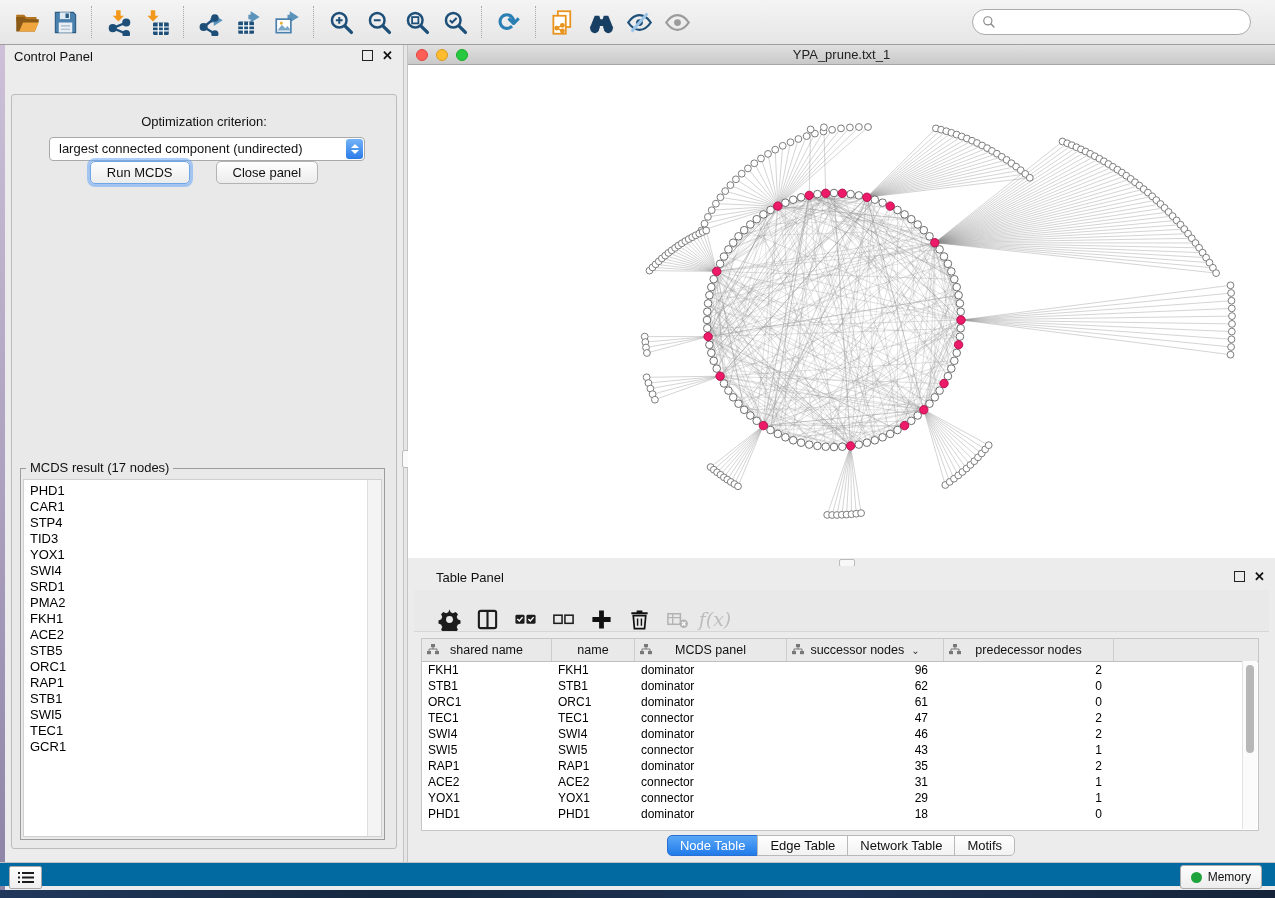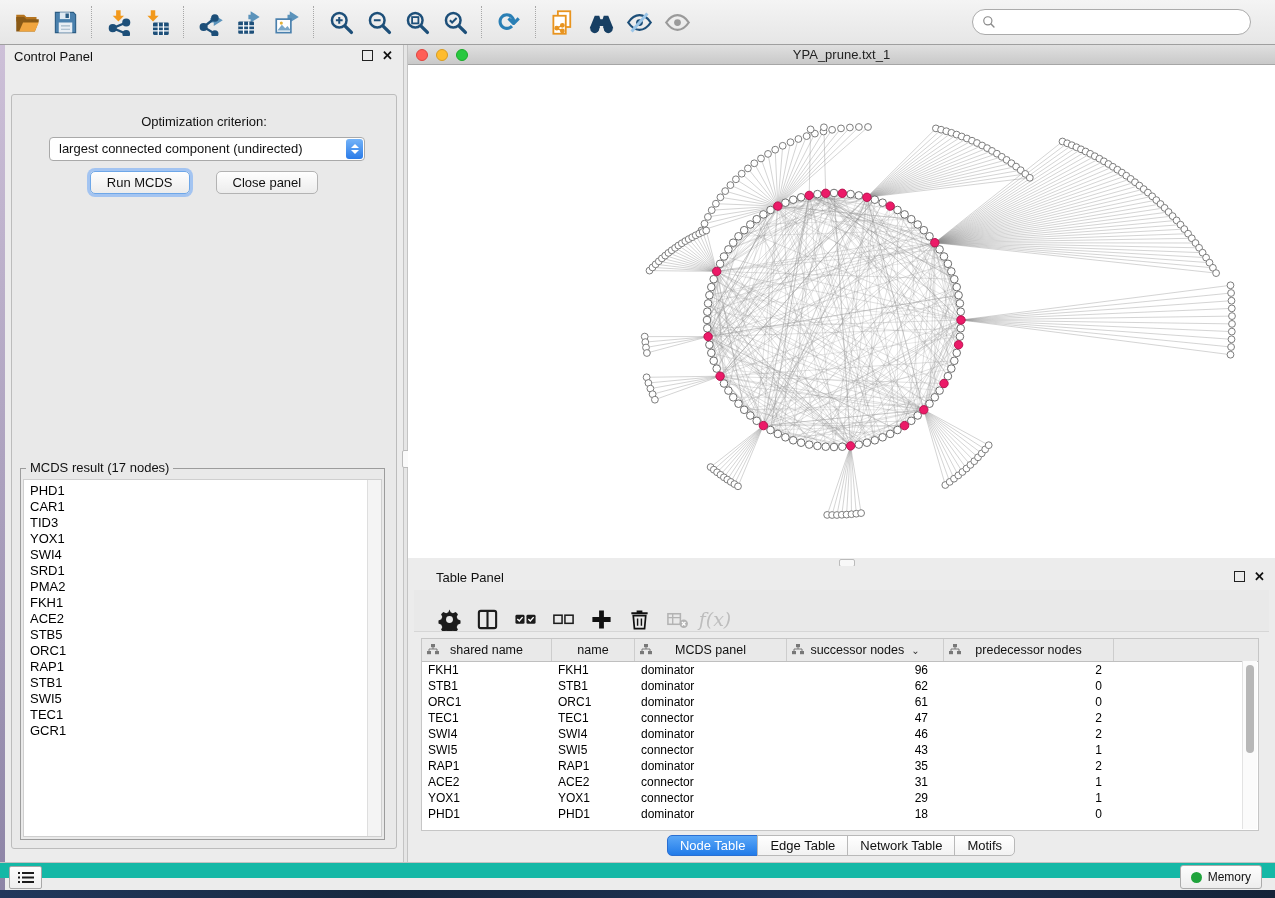--- a/index.html
+++ b/index.html
@@ -23,21 +23,21 @@
   .close-ic{font-size:13px;font-weight:bold;color:#111;line-height:9px;}
   .cptabs{position:absolute;left:0;top:28px;width:100%;display:flex;justify-content:center;}
   .cptab{font-size:13px;padding:3px 13px;background:linear-gradient(#ffffff,#f0f0f0);border:1px solid #bdbdbd;margin-left:-1px;color:#111;border-radius:4px;position:relative;z-index:1;}
   .cptab.active{background:linear-gradient(#61acf8,#2a7ce9);color:#fff;border-color:#2a6fd2;border-radius:6px;z-index:2;}
   .cpcontent{position:absolute;left:6px;right:6px;top:49px;bottom:13px;background:#e9e9e9;border:1px solid #bcbcbc;border-radius:3px;}
   .optlabel{position:absolute;left:0;top:19px;width:100%;text-align:center;font-size:13px;color:#111;}
   .dd{position:absolute;left:37px;top:42px;width:305px;height:22px;background:#fff;border:1px solid #a9a9a9;border-radius:4px;font-size:13px;line-height:22px;padding-left:9px;color:#111;}
   .dd-stepper{position:absolute;right:1px;top:1px;width:17px;height:20px;border-radius:3px;background:linear-gradient(#74b3f8,#2a7be8);display:flex;flex-direction:column;align-items:center;justify-content:center;gap:2px;}
   .chev-up{width:0;height:0;border-left:4px solid transparent;border-right:4px solid transparent;border-bottom:4px solid #fff;}
   .chev-dn{width:0;height:0;border-left:4px solid transparent;border-right:4px solid transparent;border-top:4px solid #fff;}
-  .btnrow{position:absolute;left:0;top:76px;width:100%;display:flex;justify-content:center;gap:26px;}
+  .btnrow{position:absolute;left:0;top:66px;width:100%;display:flex;justify-content:center;gap:26px;}
   .btn{font-size:13px;padding:3px 16px;background:linear-gradient(#fefefe,#ececec);border:1px solid #b3b3b3;border-radius:5px;color:#111;}
   .btn.focused{box-shadow:0 0 0 3px rgba(105,165,248,.55);border-color:#6ea7e8;}
   .group{position:absolute;left:8px;right:11px;top:373px;bottom:8px;border:1px solid #9c9c9c;}
   .group-legend{position:absolute;top:-9px;left:5px;background:#e9e9e9;padding:0 4px;font-size:13px;color:#111;}
   .mlist{position:absolute;left:2px;right:2px;top:10px;bottom:2px;background:#fff;border:1px solid #cfcfcf;overflow:hidden;}
   .mscroll{position:absolute;right:0;top:0;bottom:0;width:13px;background:#f4f4f4;border-left:1px solid #dedede;}
   .mitem{font-size:13px;line-height:16px;padding-left:6px;color:#000;}
   .mlist-inner{position:absolute;left:0;right:14px;top:3px;bottom:0;}
   
   .vdiv{position:absolute;left:403px;top:45px;width:5px;height:817px;background:#e6e6e6;border-left:1px solid #c4c4c4;border-right:1px solid #c4c4c4;box-sizing:border-box;}
@@ -73,21 +73,21 @@
   .td.c3{text-align:right;padding-right:16px;}
   .td.c4{text-align:right;padding-right:12px;}
   .tscroll{position:absolute;right:1px;top:22px;bottom:1px;width:14px;background:#fbfbfb;border-left:1px solid #e3e3e3;}
   .tthumb{position:absolute;left:3px;top:4px;width:8px;height:88px;background:#b7b7b7;border-radius:4px;}
   .ttabs{position:absolute;left:0;bottom:6px;width:100%;display:flex;justify-content:center;}
   .ttab{font-size:13px;padding:2px 12px;background:linear-gradient(#ffffff,#f2f2f2);border:1px solid #b9b9b9;margin-left:-1px;color:#111;}
   .ttab:first-child{border-radius:5px 0 0 5px;}
   .ttab:last-child{border-radius:0 5px 5px 0;}
   .ttab.active{background:linear-gradient(#5aa7f7,#217be9);color:#fff;border-color:#2a6fd2;}
   
-  .statusbar{position:absolute;left:0;top:862px;width:1275px;height:16px;background:#14b8a6;border-top:1px solid #c2c2c2;box-sizing:border-box;}
+  .statusbar{position:absolute;left:0;top:862px;width:1275px;height:24px;background:#0369a1;border-top:1px solid #c2c2c2;box-sizing:border-box;}
   .listbtn{position:absolute;left:9px;top:3px;width:31px;height:21px;background:linear-gradient(#fdfdfd,#efefef);border:1px solid #a8a8a8;border-radius:2px;display:flex;align-items:center;justify-content:center;}
   .membtn{position:absolute;right:13px;top:2px;height:22px;background:linear-gradient(#fdfdfd,#ededed);border:1px solid #ababab;border-radius:3px;display:flex;align-items:center;gap:6px;padding:0 10px;}
   .memdot{width:11px;height:11px;border-radius:50%;background:#1fa33c;}
   .memtext{font-size:12px;color:#111;}
 </style>
 </head>
 <body>
 
 <div class="app">
 
@@ -258,20 +258,21 @@
       <div class="btnrow">
         <button class="btn focused">Run MCDS</button>
         <button class="btn">Close panel</button>
       </div>
       <div class="group">
         <span class="group-legend">MCDS result (17 nodes)</span>
         <div class="mlist">
           <div class="mlist-inner" id="mcds-list">
               <div class="mitem">PHD1</div>
               <div class="mitem">CAR1</div>
+              <div class="mitem">STP4</div>
               <div class="mitem">TID3</div>
               <div class="mitem">YOX1</div>
               <div class="mitem">SWI4</div>
               <div class="mitem">SRD1</div>
               <div class="mitem">PMA2</div>
               <div class="mitem">FKH1</div>
               <div class="mitem">ACE2</div>
               <div class="mitem">STB5</div>
               <div class="mitem">ORC1</div>
               <div class="mitem">RAP1</div>

